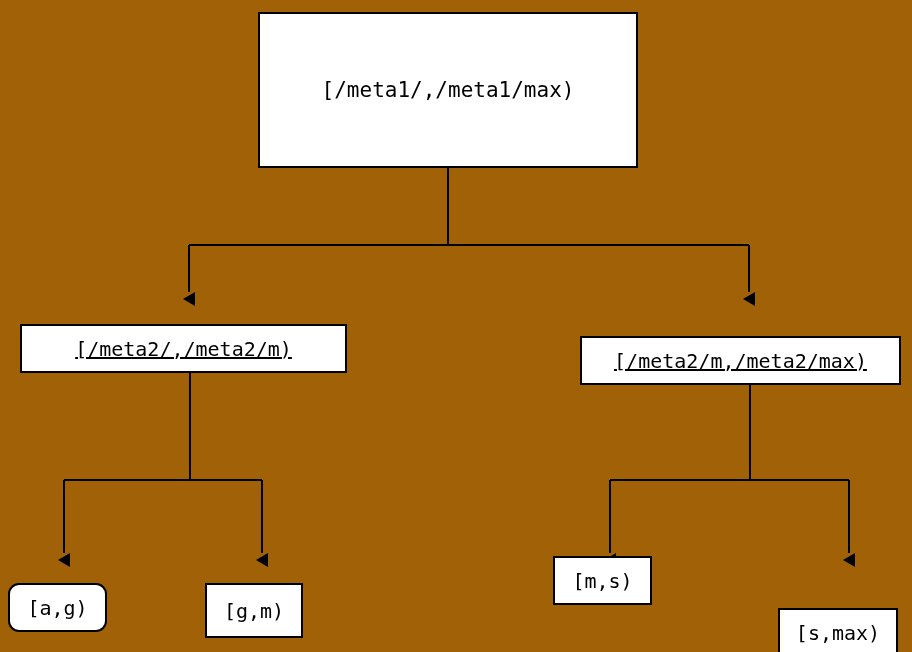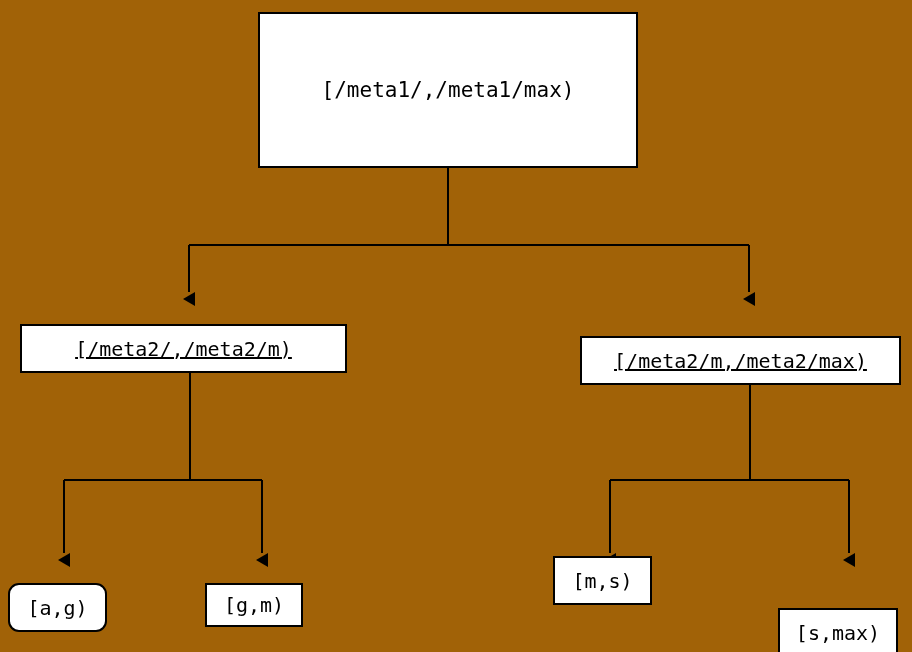--- a/index.html
+++ b/index.html
@@ -70,21 +70,21 @@
     left: 8px;
     top: 583px;
     width: 99px;
     height: 49px;
     border-radius: 11px;
   }
   #node-leaf-gm {
     left: 205px;
     top: 583px;
     width: 98px;
-    height: 44px;
+    height: 55px;
   }
   #node-leaf-ms {
     left: 553px;
     top: 556px;
     width: 99px;
     height: 49px;
   }
   #node-leaf-smax {
     left: 778px;
     top: 608px;

